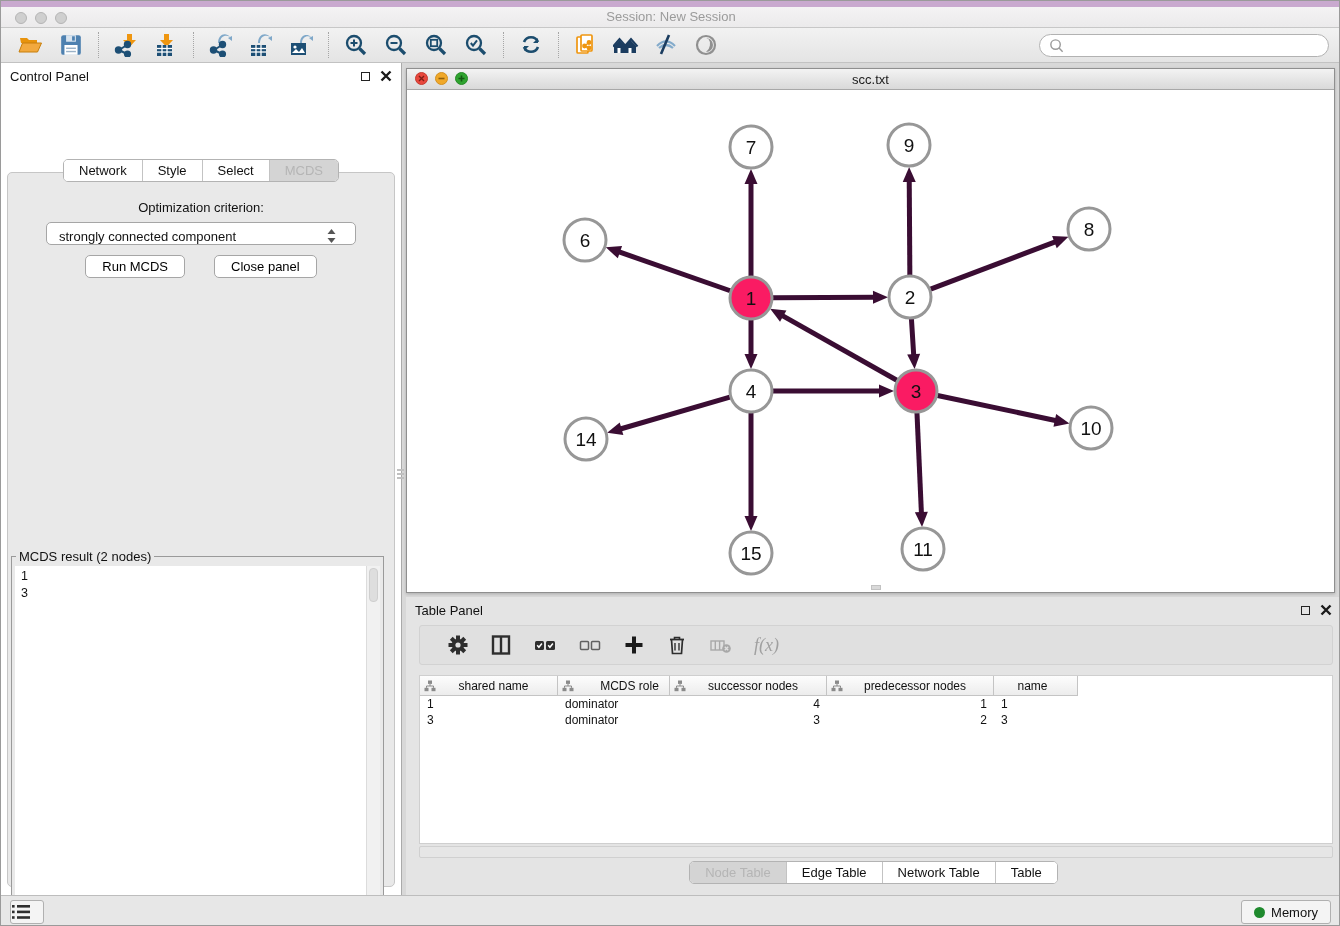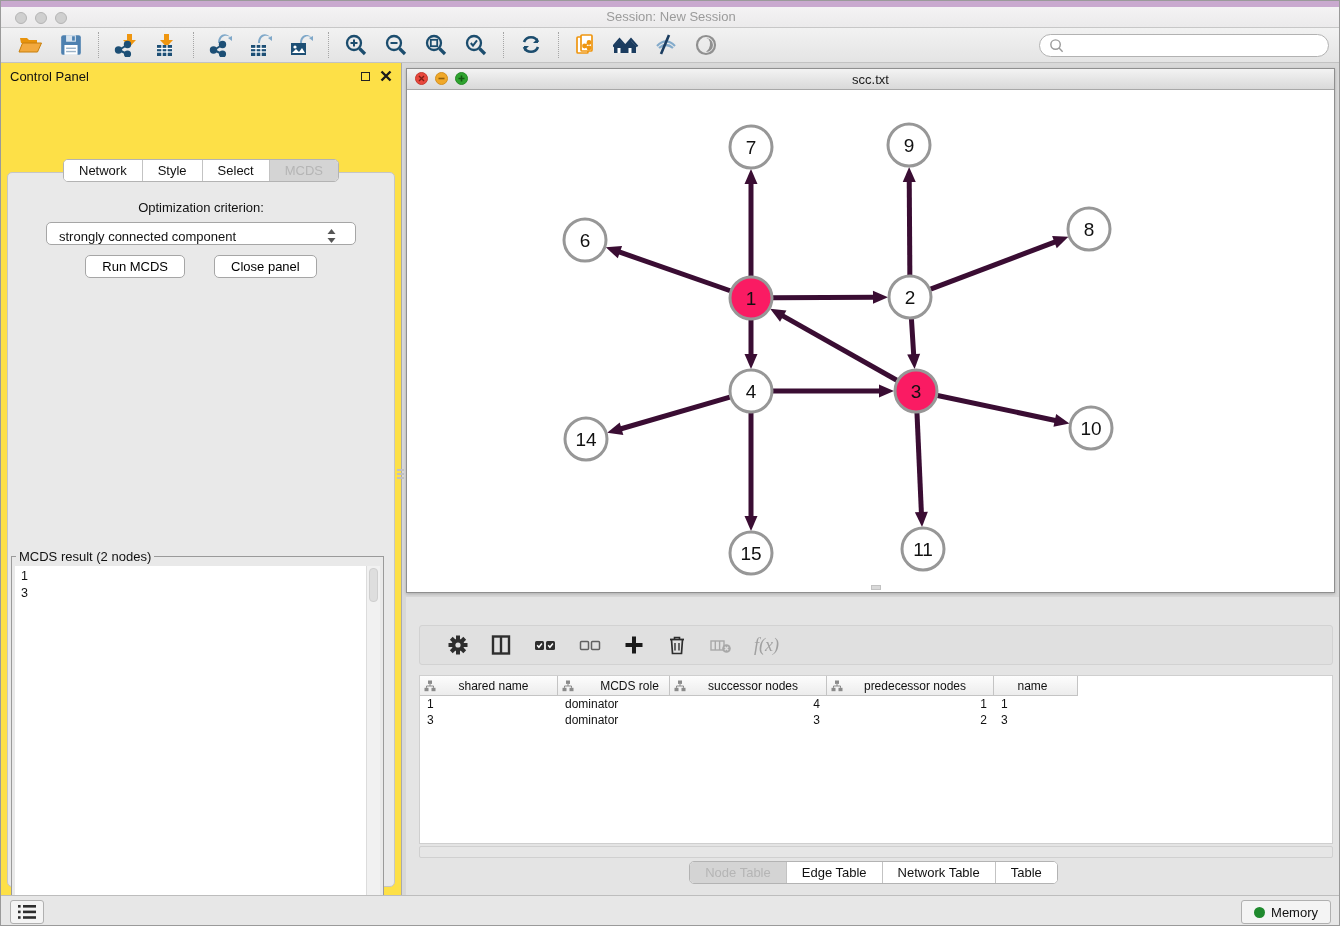--- a/index.html
+++ b/index.html
@@ -22,21 +22,21 @@
              display:flex; align-items:center; padding-left:10px; }
   .tbtn { width:40px; height:30px; display:flex; align-items:center; justify-content:center; }
   .tsep { width:0; height:26px; border-left:1px dotted #a6a6a6; margin:0 7px; }
   .searchbox { position:absolute; right:12px; top:6px; width:290px; height:23px; background:#fff;
                border:1px solid #b2b2b2; border-radius:12px; display:flex; align-items:center; padding:0 8px; }
   .searchbox input { border:none; outline:none; flex:1; font-size:13px; background:transparent;
                      font-family:"Liberation Sans",sans-serif; }
 
   
   .control-panel { position:absolute; left:0; top:62px; width:401px; height:832px;
-                   background:#fde047; border-right:1px solid #aaa; }
+                   background:#ffffff; border-right:1px solid #aaa; }
   .panel-head { position:absolute; left:0; top:0; right:0; height:26px; display:flex;
                 align-items:center; padding:0 9px; font-size:13px; }
   .panel-head .sp { flex:1; }
   .float-ic { width:9px; height:9px; border:1.5px solid #222; margin-right:10px; }
   .close-ic { width:12px; height:12px; }
   .cp-body { position:absolute; left:6px; right:6px; top:109px; bottom:8px;
              background:#e9e9e9; border:1px solid #c6c6c6; border-radius:5px; }
   .seg-tabs { position:absolute; top:96px; left:50%; transform:translateX(-50%); display:flex;
               border:1px solid #b3b3b3; border-radius:5px; overflow:hidden; background:#fff; z-index:3; }
   .seg { padding:3px 15px; font-size:13px; background:#fff; border-right:1px solid #c3c3c3; white-space:nowrap; }
@@ -93,21 +93,21 @@
   .td { padding:0 7px; overflow:hidden; white-space:nowrap; }
   .hscroll { position:absolute; left:13px; right:8px; top:249px; height:12px; background:#e6e6e6;
              border:1px solid #d0d0d0; border-radius:2px; }
   .tp-tabs { position:absolute; left:0; right:0; top:264px; display:flex; justify-content:center; }
   .tp-tabs .group { display:flex; border:1px solid #b3b3b3; border-radius:5px; overflow:hidden; background:#fff; }
 
   
   .statusbar { position:absolute; left:0; top:894px; width:1340px; height:32px; background:#e7e7e7;
                border-top:1px solid #bdbdbd; }
   .sb-btn { position:absolute; top:4px; height:24px; background:#f4f4f4; border:1px solid #b0b0b0;
-            border-radius:3px; display:flex; align-items:center; justify-content:center; gap:6px;
+            border-radius:3px; display:flex; align-items:center; justify-content:flex-start; gap:6px;
             font-size:13px; font-family:"Liberation Sans",sans-serif; }
   .mem-dot { width:11px; height:11px; border-radius:50%; background:#1f8a2e; }
 </style>
 </head>
 <body>
 
 <div class="app">
 
   <div class="titlebar">
     <div class="accent-strip"></div>
@@ -447,20 +447,28 @@
           <g>
             <circle cx="516" cy="459" r="21" fill="#FFFFFF" stroke="#979797" stroke-width="3"></circle>
             <text x="516" y="459" text-anchor="middle" dy="0.36em" font-size="19" font-family="&quot;Liberation Sans&quot;, sans-serif" fill="#111111">11</text>
           </g>
         </svg>
       <div class="hgrip"></div>
     </div>
   </div>
 
   <div class="table-panel">
+    <div class="panel-head">
+      <span>Table Panel</span>
+      <span class="sp"></span>
+      <span class="float-ic"></span>
+      <svg class="close-ic" viewBox="0 0 12 12">
+        <path d="M1.5 1.5 L10.5 10.5 M10.5 1.5 L1.5 10.5" stroke="#1a1a1a" stroke-width="2.4"></path>
+      </svg>
+    </div>
     <div class="tp-toolbar">
       <span class="tp-ic">
         <svg width="22" height="22" viewBox="0 0 22 22">
           <g transform="translate(11,11)">
             <g fill="#2e2e2e">
               <rect x="-2" y="-9.5" width="4" height="19"></rect>
               <rect x="-9.5" y="-2" width="19" height="4"></rect>
               <rect x="-2" y="-9.5" width="4" height="19" transform="rotate(45)"></rect>
               <rect x="-2" y="-9.5" width="4" height="19" transform="rotate(-45)"></rect>
             </g>

